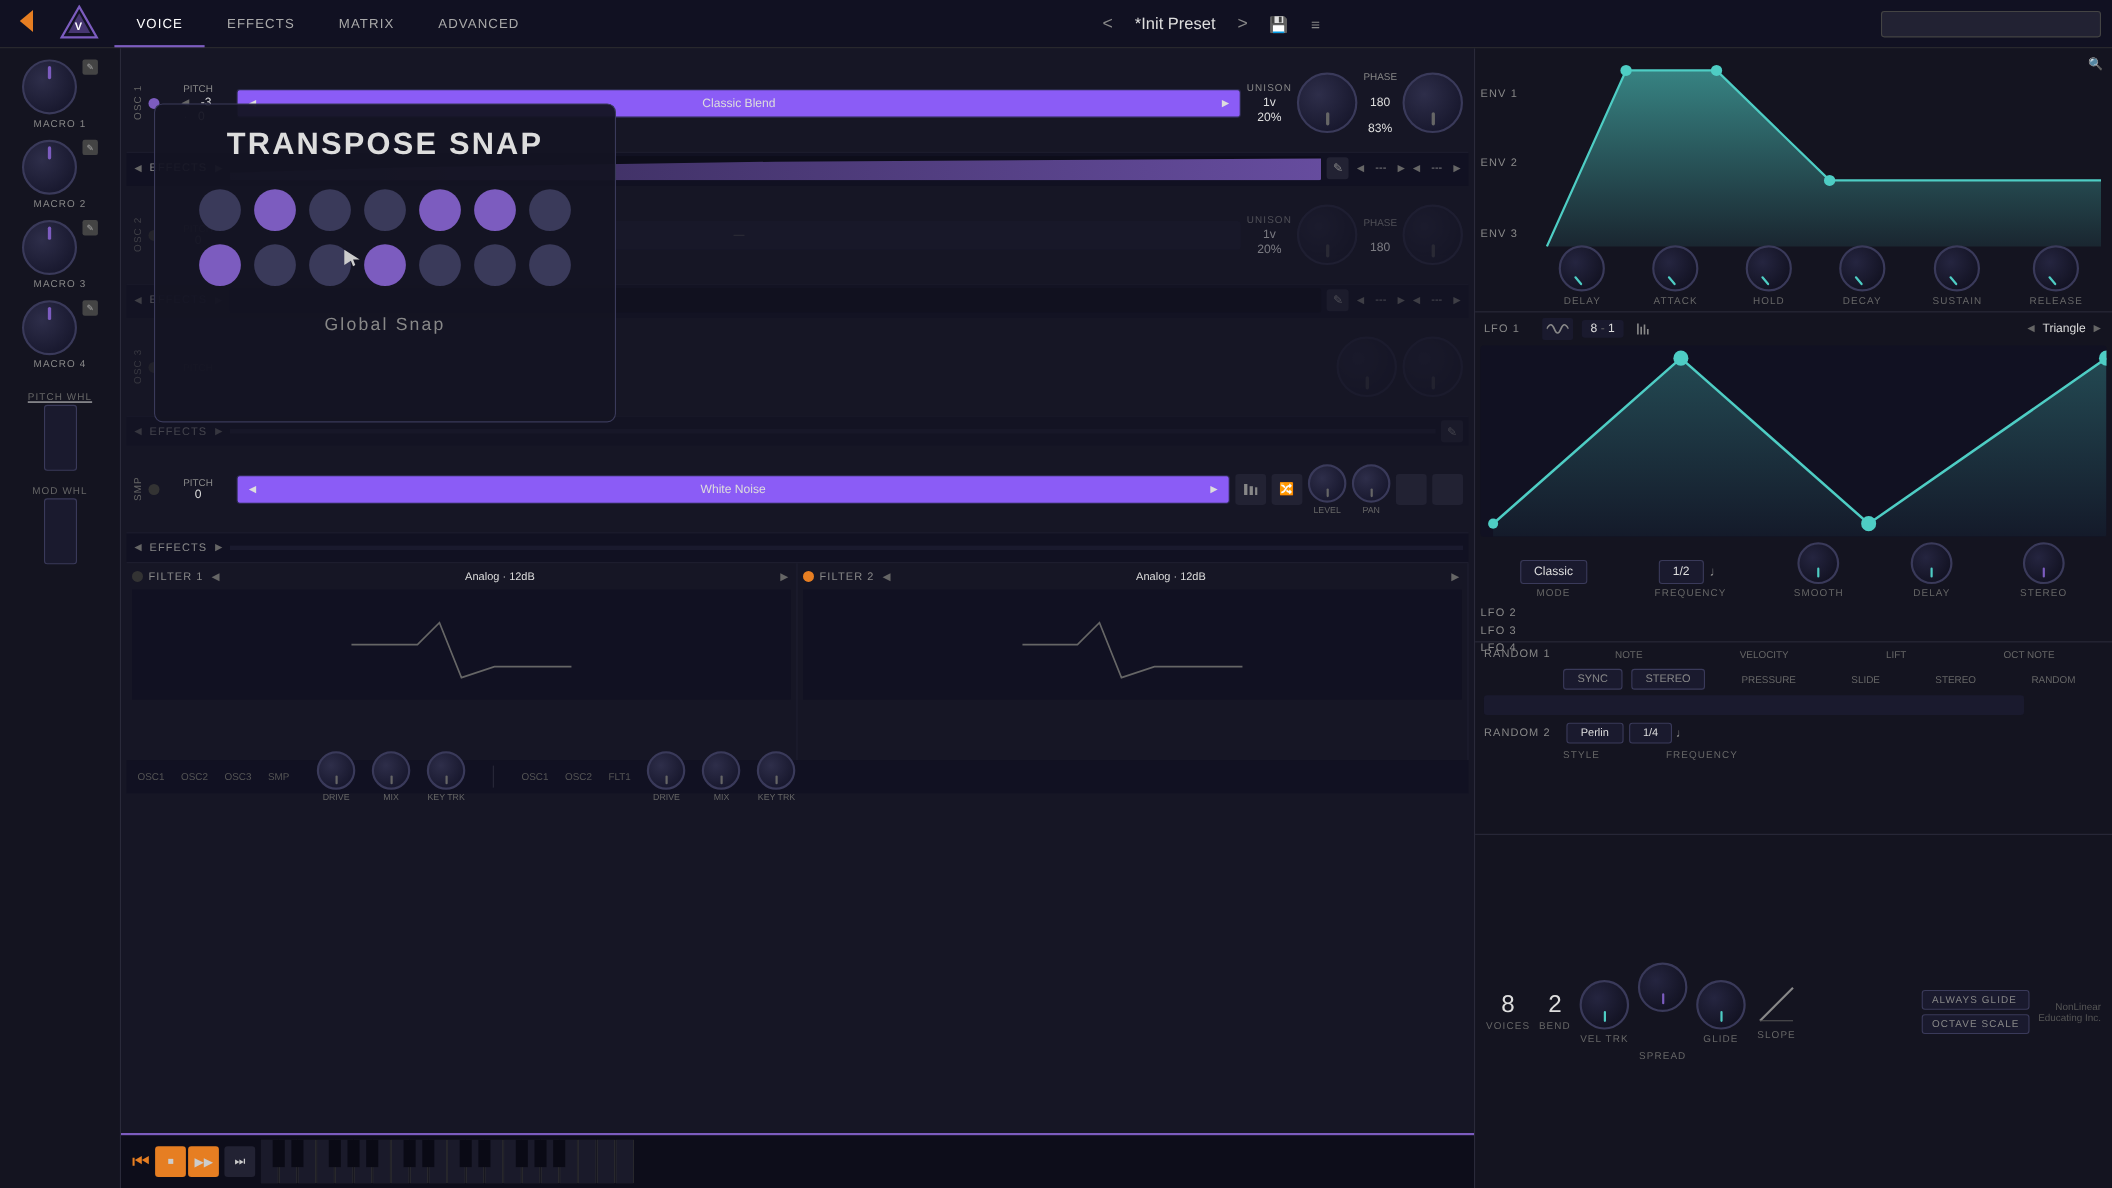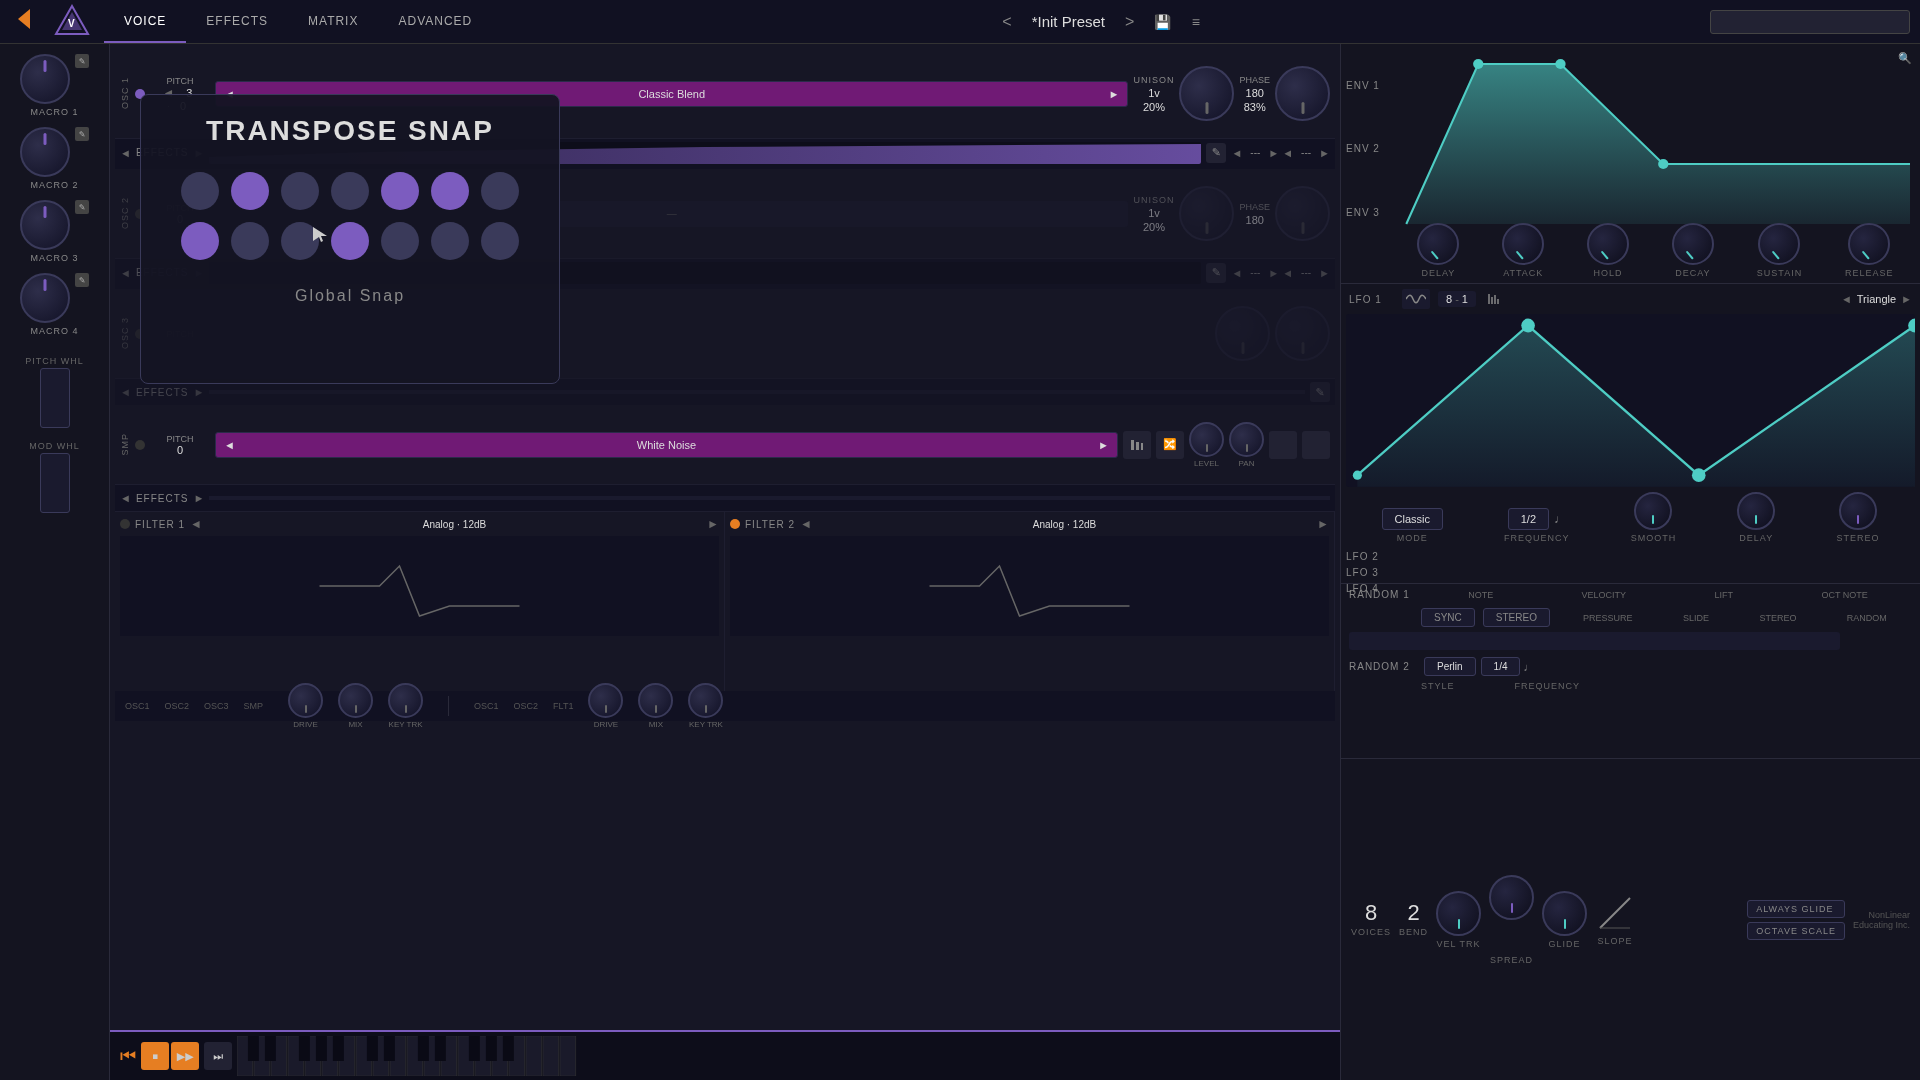--- a/index.html
+++ b/index.html
@@ -241,21 +241,21 @@
       align-items: center;
       gap: 3px;
     }
     .pitch-btn { color: #666; cursor: pointer; font-size: 12px; }
     .pitch-num { font-size: 11px; color: #ddd; width: 20px; text-align: center; }
     .preset-selector {
       flex: 1;
       display: flex;
       align-items: center;
       justify-content: space-between;
-      background: #701a75;
+      background: #8b5cf6;
       border: 1px solid #2a2a4a;
       border-radius: 3px;
       padding: 0 8px;
       height: 26px;
       cursor: pointer;
     }
     .preset-selector span { font-size: 11px; color: #ddd; }
     .preset-arrow { color: #666; font-size: 12px; }
     .unison-section {
       display: flex;
@@ -263,21 +263,21 @@
       align-items: center;
       gap: 2px;
     }
     .unison-label { font-size: 9px; color: #888; letter-spacing: 1px; }
     .unison-val { font-size: 11px; color: #ddd; }
     .unison-pct { font-size: 11px; color: #ddd; }
     .phase-section {
       display: flex;
       flex-direction: column;
       align-items: center;
-      gap: 2px;
+      gap: 12px;
     }
     .phase-label { font-size: 9px; color: #888; }
     .phase-val { font-size: 11px; color: #ddd; }
     .big-knob {
       width: 55px;
       height: 55px;
       border-radius: 50%;
       background: radial-gradient(circle at 35% 35%, #2e2e4a, #111125);
       border: 2px solid #3a3a5a;
       position: relative;
@@ -528,21 +528,21 @@
       <div class="macro-label">MACRO 3</div>
     </div>
     <div class="macro-knob-container">
       <div class="knob-row">
         <div class="macro-knob"></div>
         <div class="macro-pencil">✎</div>
       </div>
       <div class="macro-label">MACRO 4</div>
     </div>
 
-    <div style="margin-top:10px; display:flex; flex-direction:column; align-items:center; gap:2px;">
+    <div style="margin-top:10px; display:flex; flex-direction:column; align-items:center; gap:2px;text-decoration:underline;">
       <div style="font-size:9px;color:#666;letter-spacing:1px;">PITCH WHL</div>
       <div style="width:30px;height:60px;background:#1a1a2e;border:1px solid #3a3a5a;border-radius:3px;"></div>
     </div>
     <div style="margin-top:8px; display:flex; flex-direction:column; align-items:center; gap:2px;">
       <div style="font-size:9px;color:#666;letter-spacing:1px;">MOD WHL</div>
       <div style="width:30px;height:60px;background:#1a1a2e;border:1px solid #3a3a5a;border-radius:3px;"></div>
     </div>
   </div>
 
   <div class="center-area">

